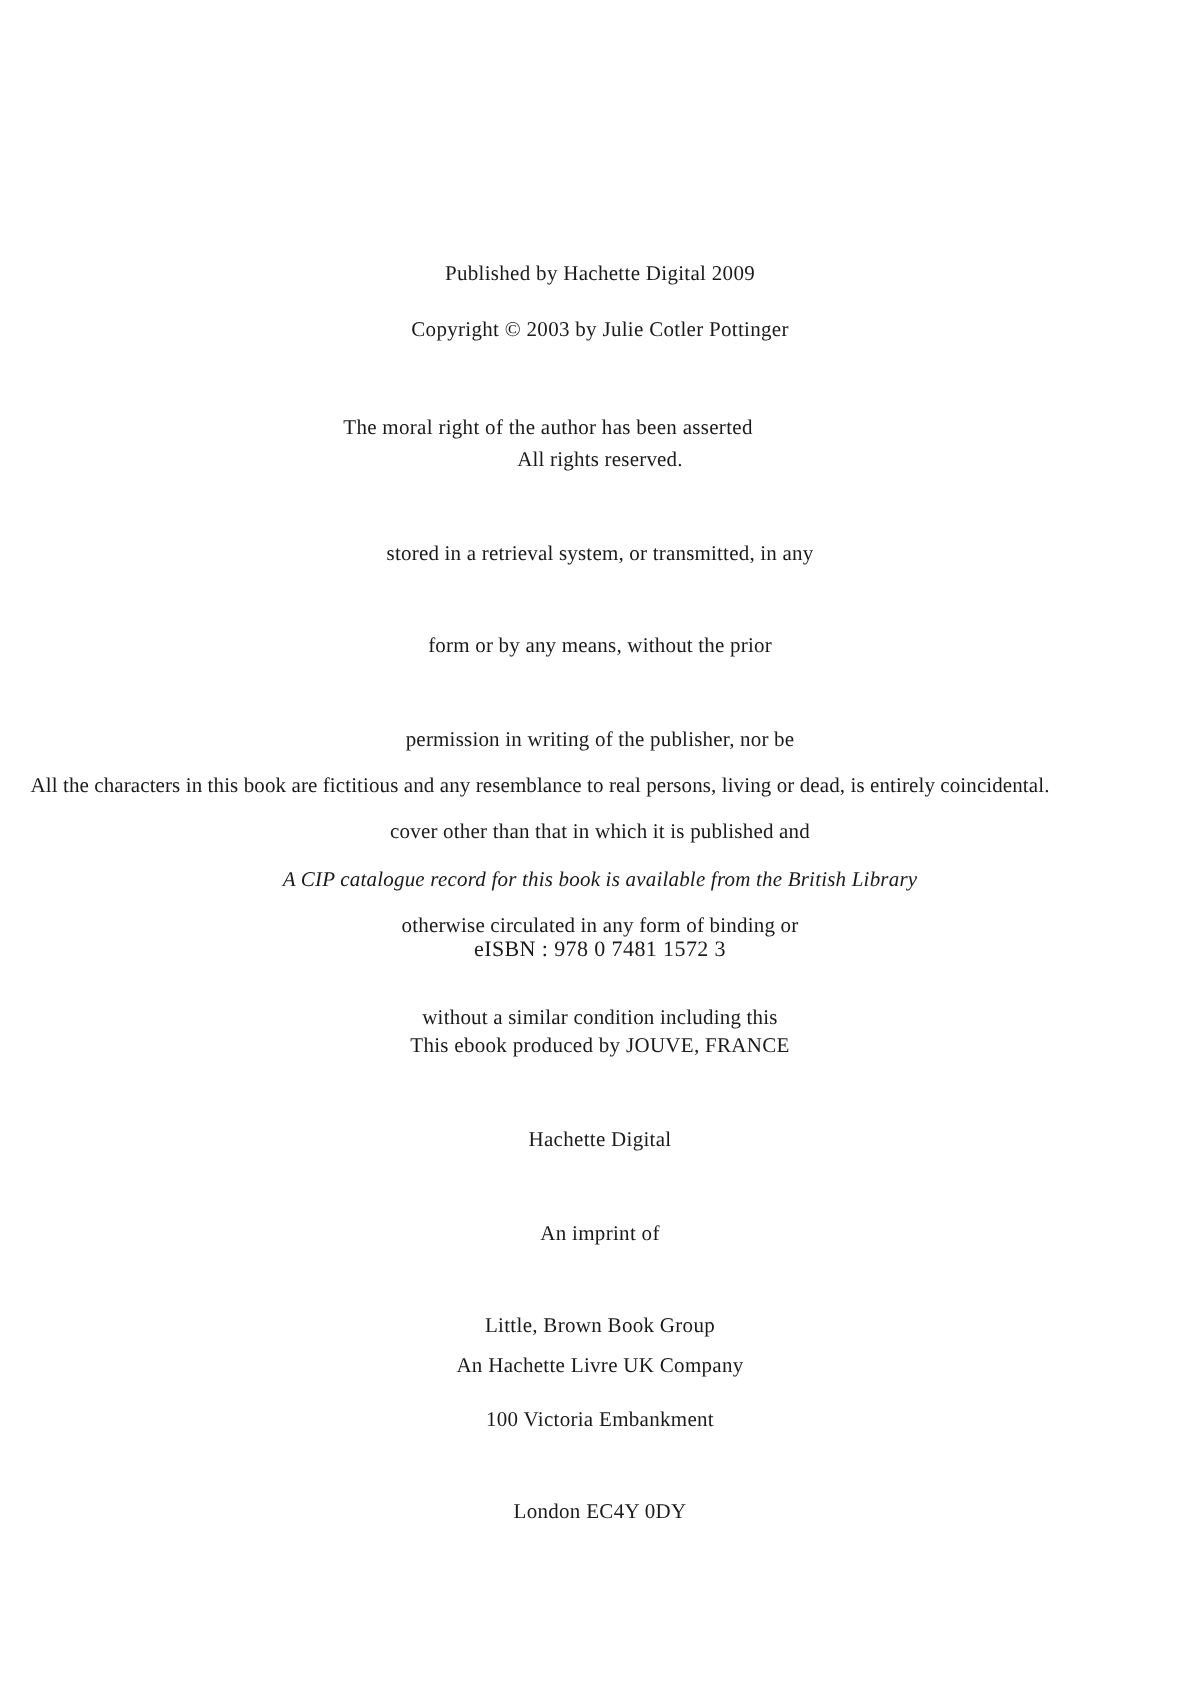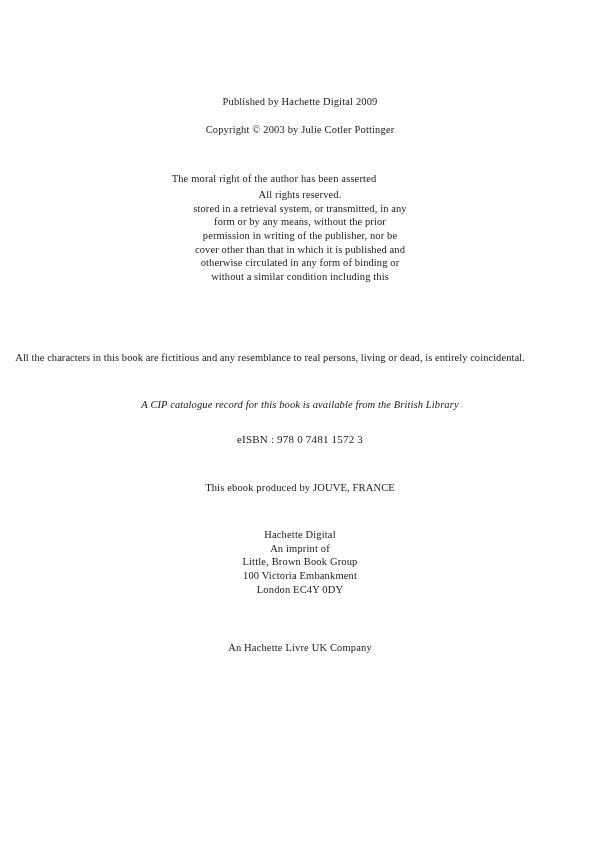--- a/index.html
+++ b/index.html
@@ -27,20 +27,21 @@
     position: absolute;
     left: 0;
     top: 0;
     width: 600px;
     text-align: center;
   }
   .line {
     display: block;
     line-height: 1.0;
     white-space: nowrap;
+    margin-top: 36px;
   }
   
   .l-published   { position: absolute; top: 97px;  width: 600px; font-size: 10.5px; letter-spacing: 0.15px; }
   .l-copyright   { position: absolute; top: 125px; width: 600px; font-size: 10.5px; letter-spacing: 0.15px; }
   .l-moral       { position: absolute; top: 174px; width: 548px; font-size: 10.5px; letter-spacing: 0.15px; }
 
   .rights-block  { position: absolute; top: 190px; width: 600px; }
   .rights-block .line { font-size: 10.5px; letter-spacing: 0.1px; margin-bottom: 3.2px; }
 
   .l-fiction     { position: absolute; top: 353px; width: 540px; font-size: 10.5px; letter-spacing: 0.05px; }

